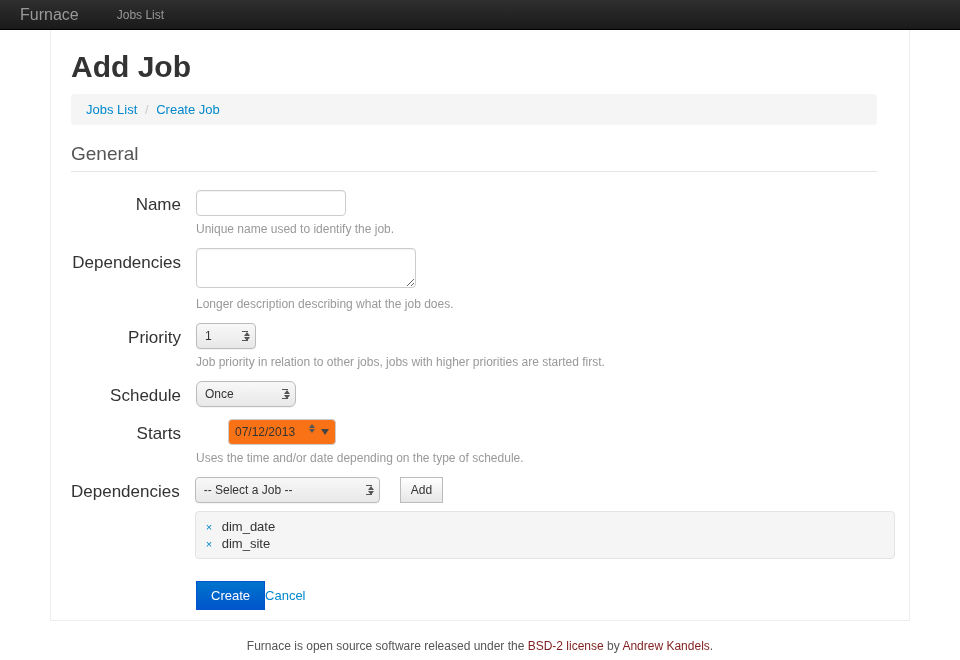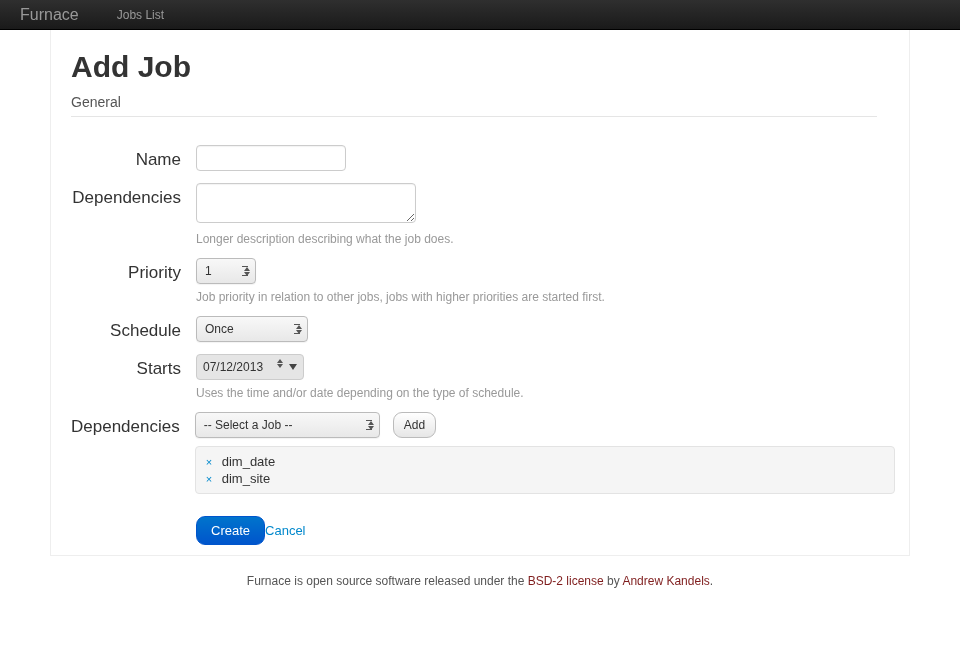--- a/index.html
+++ b/index.html
@@ -60,26 +60,26 @@
   }
   .breadcrumb a {
     color: #0088cc;
     text-decoration: none;
   }
   .breadcrumb .sep {
     color: #ccc;
     padding: 0 4px;
   }
   .section-title {
-    font-size: 14px;
+    font-size: 19px;
     font-weight: 400;
     color: #555;
     padding-bottom: 6px;
     border-bottom: 1px solid #e5e5e5;
-    margin-bottom: 28px;
+    margin-bottom: 18px;
   }
   .form-row {
     display: flex;
     align-items: flex-start;
     margin-bottom: 12px;
   }
   .form-label {
     width: 125px;
     text-align: right;
     padding-right: 15px;
@@ -139,52 +139,53 @@
     flex-direction:column;
     justify-content:center;
     gap:1px;
   }
   .select-arrows .up, .select-arrows .down {
     width:0; height:0; border-left:3px solid transparent; border-right:3px solid transparent;
   }
   .select-arrows .up { border-bottom:4px solid #555; }
   .select-arrows .down { border-top:4px solid #555; }
   .select-priority { width: 60px; }
-  .select-schedule { width: 112px; }
+  .select-schedule { width: 100px; border-radius: 6px; }
   .select-dep { width: 185px; }
   .date-wrap {
     display:inline-block;
     border:1px solid #ccc;
     border-radius:4px;
     height:26px;
     line-height:24px;
     padding:0 6px;
     font-size:12px;
-    background:#e5e5e5;
+    background:#f97316;
     width:108px;
     position:relative;
+    margin-left:32px;
   }
   .date-wrap .spin {
     position:absolute; right:20px; top:4px;
     display:flex; flex-direction:column; gap:1px;
   }
   .date-wrap .spin .up, .date-wrap .spin .down {
     width:0;height:0;border-left:3px solid transparent;border-right:3px solid transparent;
   }
   .date-wrap .spin .up{border-bottom:4px solid #555;}
   .date-wrap .spin .down{border-top:4px solid #555;}
   .date-wrap .drop {
     position:absolute; right:6px; top:9px;
     width:0;height:0;border-left:4px solid transparent;border-right:4px solid transparent;border-top:6px solid #444;
   }
   .btn {
     display:inline-block;
     border:1px solid #bbb;
     background:linear-gradient(#fff,#e6e6e6);
-    border-radius:9px;
+    border-radius:0;
     padding:4px 10px;
     font-size:12px;
     color:#333;
     cursor:pointer;
     text-decoration:none;
     vertical-align:top;
     height:26px;
   }
   .btn-primary {
     background:linear-gradient(#0074cc,#0055cc);
@@ -239,27 +240,33 @@
 
 <div class="navbar">
   <a class="brand" href="#">Furnace</a>
   <a class="nav-link" href="#">Jobs List</a>
 </div>
 
 <div class="container">
   <div class="inner">
     <h1>Add Job</h1>
 
+    <div class="breadcrumb">
+      <a href="#">Jobs List</a>
+      <span class="sep">/</span>
+      <a href="#">Create Job</a>
+    </div>
 
     <div class="section-title">General</div>
 
     <div class="form-row">
       <div class="form-label">Name</div>
       <div class="form-control">
         <input type="text" class="name-input" value="" style="">
+        <div class="help-text">Unique name used to identify the job.</div>
       </div>
     </div>
 
     <div class="form-row">
       <div class="form-label">Dependencies</div>
       <div class="form-control">
         <textarea class="desc-input" style=""></textarea>
         <div class="help-text">Longer description describing what the job does.</div>
       </div>
     </div>
@@ -302,21 +309,21 @@
             </span>
           <span class="drop"></span>
         </div>
         <div class="help-text">Uses the time and/or date depending on the type of schedule.</div>
       </div>
     </div>
 
     <div class="form-row">
       <div class="form-label">Dependencies</div>
       <div class="form-control">
-        <div style="display:flex;gap:13px;align-items:center;">
+        <div style="display:flex;gap:20px;align-items:center;">
           <div class="select-wrap select-dep">
             <span>-- Select a Job --</span>
             <span class="select-arrows">
                 <span class="up"></span>
                 <span class="down"></span>
               </span>
           </div>
           <button class="btn">Add</button>
         </div>
         <div class="dep-list">

